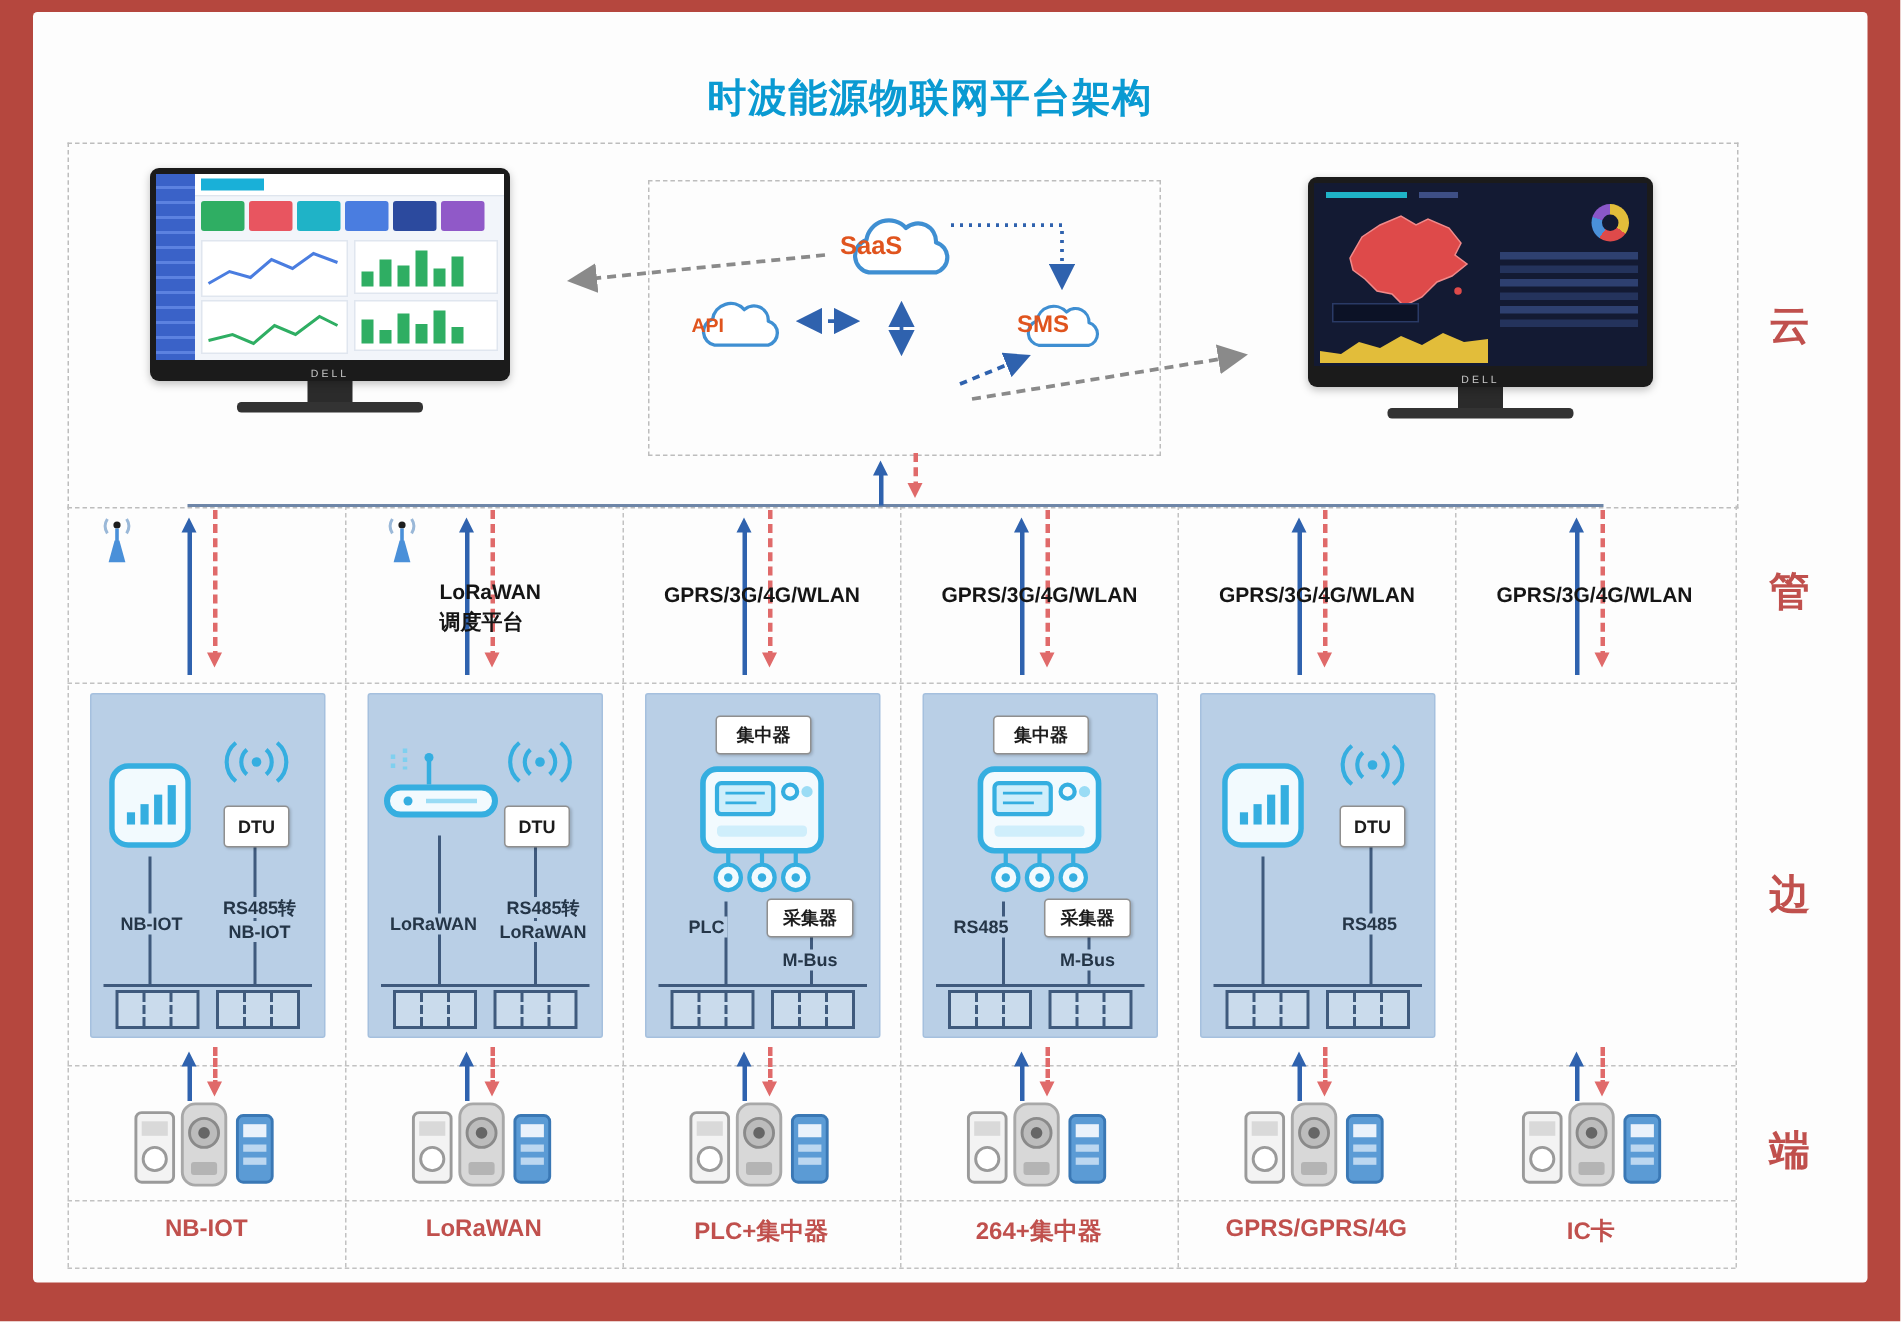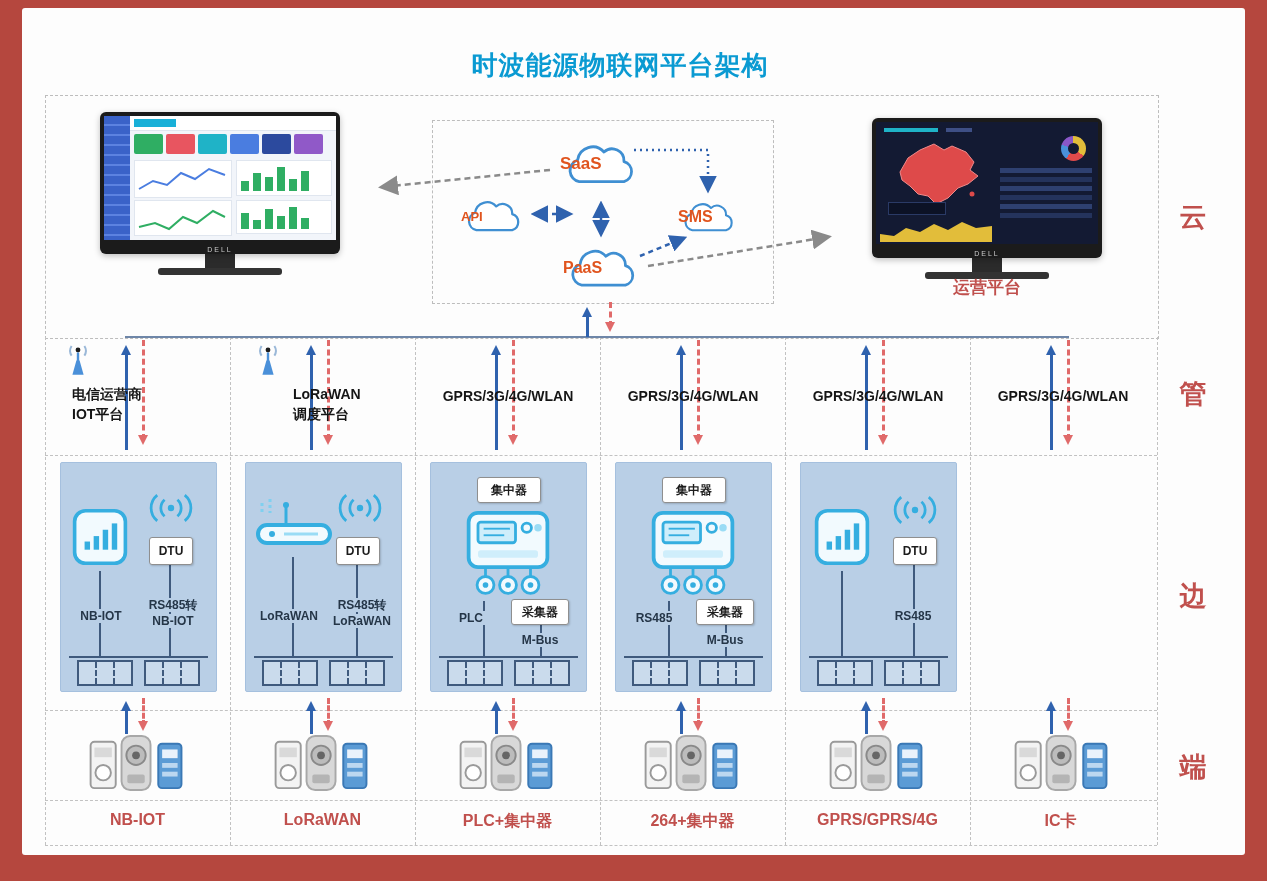--- a/index.html
+++ b/index.html
@@ -260,26 +260,20 @@
         <use href="#sym-cloud"></use>
       </svg>
       <span style="font-size:13px;">API</span>
   </div>
   <div class="cloud" style="left:678px;top:194px;width:60px;height:46px;">
     <svg viewBox="0 0 100 64">
         <use href="#sym-cloud"></use>
       </svg>
       <span style="font-size:16px;">SMS</span>
   </div>
-  <div class="cloud" style="left:563px;top:238px;width:78px;height:60px;">
-    <svg viewBox="0 0 100 64">
-        <use href="#sym-cloud"></use>
-      </svg>
-      <span style="font-size:16px;">PaaS</span>
-  </div>
 
   <div class="monitor" style="left:872px;top:118px;width:230px;height:140px;box-sizing:border-box;">
     <div class="m-screen dark">
       <i class="rm-topdash"></i>
       <i class="rm-topdash2"></i>
       <svg class="rm-map" style="left:8px;top:16px;width:104px;height:74px;" viewBox="0 0 104 74">
         <polygon points="16,34 24,20 36,12 50,6 60,12 68,8 82,14 90,24 86,32 94,38 84,46 74,50 64,60 52,66 44,58 34,56 26,48 18,42" fill="#de4a4a" stroke="#f08a8a" stroke-width="1"></polygon>
         <circle cx="88" cy="56" r="2.5" fill="#de4a4a"></circle>
       </svg>
       <div class="rm-tag"></div>
@@ -293,21 +287,20 @@
           <i></i>
         </div>
       <svg style="position:absolute;left:4px;top:94px;width:112px;height:26px;" viewBox="0 0 112 26" preserveAspectRatio="none">
         <path d="M0 26 L0 18 L14 20 L26 12 L40 16 L54 8 L68 14 L82 6 L96 12 L112 10 L112 26 Z" fill="#e2bd3a"></path>
       </svg>
     </div>
     <div class="m-brand">DELL</div>
   </div>
   <div class="m-neck" style="left:972px;top:256px;"></div>
   <div class="m-base" style="left:925px;top:272px;"></div>
-  <div class="platform-label" style="left:872px;width:230px;top:276px;">运营平台</div>
 
   <svg class="overlay" width="1267" height="881" viewBox="0 0 1267 881">
     <defs>
       <marker id="arrB" viewBox="0 0 10 10" refX="8" refY="5" markerWidth="7" markerHeight="7" orient="auto-start-reverse">
         <path d="M0 0 L10 5 L0 10 Z" fill="#2f62ae"></path>
       </marker>
       <marker id="arrG" viewBox="0 0 10 10" refX="8" refY="5" markerWidth="8" markerHeight="8" orient="auto-start-reverse">
         <path d="M0 0 L10 5 L0 10 Z" fill="#8a8a8a"></path>
       </marker>
     </defs>
@@ -321,23 +314,20 @@
 
   <div class="arr a-blue" style="left:586px;top:312px;height:25px;"></div>
   <div class="arr a-red" style="left:609px;top:302px;height:25px;"></div>
   <div class="bus-line"></div>
 
   <div class="arr a-blue" style="left:125px;top:350px;height:100px;"></div>
   <div class="arr a-red" style="left:142px;top:340px;height:100px;"></div>
   <svg class="meters" style="left:62px;top:341px;width:32px;height:42px;z-index:3;" viewBox="0 0 40 44">
       <use href="#sym-antenna"></use>
     </svg>
-  <div class="pipe-label" style="left:72px;top:384px;width:140px;">
-    <span>电信运营商</span><br><span>IOT平台</span>
-  </div>
 
   <div class="arr a-blue" style="left:310px;top:350px;height:100px;"></div>
   <div class="arr a-red" style="left:327px;top:340px;height:100px;"></div>
   <svg class="meters" style="left:252px;top:341px;width:32px;height:42px;z-index:3;" viewBox="0 0 40 44">
       <use href="#sym-antenna"></use>
     </svg>
   <div class="pipe-label" style="left:293px;top:384px;width:130px;">
     <span>LoRaWAN</span><br><span>调度平台</span>
   </div>
 

